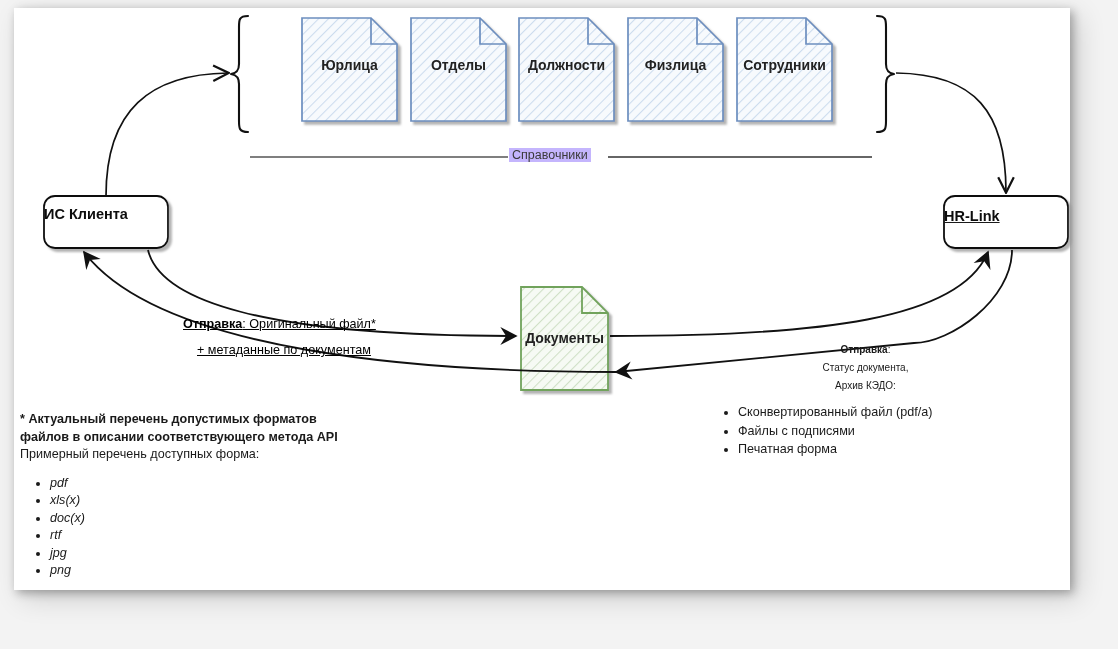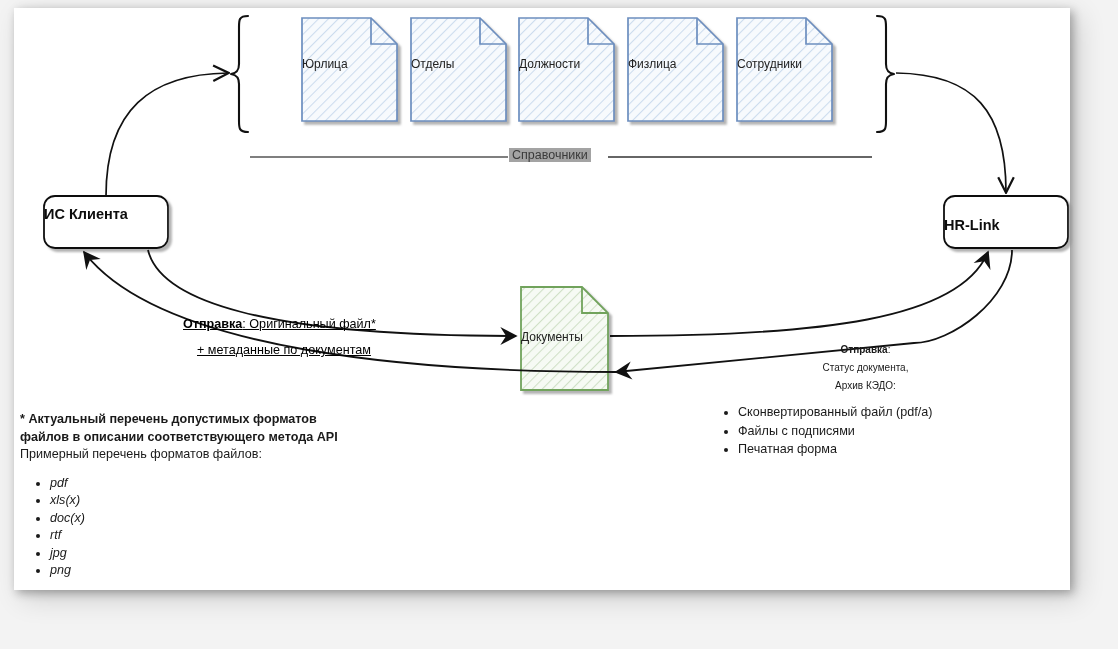--- a/index.html
+++ b/index.html
@@ -22,27 +22,27 @@
   
   .txt{position:absolute;color:#1a1a1a;}
 
   .node-label{
     font-size:14.5px;font-weight:bold;color:#0d0d0d;
     text-align:center;width:100%;
   }
 
   .spravochniki{
     position:absolute;left:509px;top:148px;
-    font-size:12.5px;color:#3a3a3a;background:#a3a3a3;
+    font-size:12.5px;color:#3a3a3a;background:#c4b5fd;
     padding:0 3px;line-height:14px;white-space:nowrap;
   }
 
   .doclabel{
-    position:absolute;font-size:12px;color:#222;
-    width:100%;white-space:nowrap;
+    position:absolute;font-size:14px;color:#222;
+    width:100%;text-align:center;white-space:nowrap;font-weight:bold;
   }
 
   .send-left{
     position:absolute;left:183px;top:315px;width:260px;
     font-size:12.6px;line-height:18px;color:#000000;text-decoration:underline;
   }
   .send-left .l2{display:block;padding-left:14px;margin-top:8px;}
 
   .send-right{
     position:absolute;left:758px;top:341px;width:215px;
@@ -177,21 +177,21 @@
   </div>
   <div class="txt" style="left:737px;top:57px;width:95px;">
     <span class="doclabel">Сотрудники</span>
   </div>
 
   <div class="spravochniki">Справочники</div>
 
   <div class="txt" style="left:44px;top:205px;width:124px;">
     <span class="node-label">ИС Клиента</span>
   </div>
-  <div class="txt" style="left:944px;top:216px;width:124px;">
+  <div class="txt" style="left:944px;top:207px;width:124px;text-decoration:underline;">
     <span class="node-label">HR-Link</span>
   </div>
 
   <div class="txt" style="left:521px;top:330px;width:87px;">
     <span class="doclabel">Документы</span>
   </div>
 
   <div class="send-left">
     <span><b>Отправка</b><span>: Оригинальный файл*</span></span>
     <span class="l2">+ метаданные по документам</span>
@@ -207,21 +207,21 @@
     <ul class="bul">
       <li>Сконвертированный файл (pdf/a)</li>
       <li>Файлы с подписями</li>
       <li>Печатная форма</li>
     </ul>
   </div>
 
   <div class="note">
     <span class="hd">* Актуальный перечень допустимых форматов</span>
     <span class="hd">файлов в описании соответствующего метода API</span>
-    <span class="sub">Примерный перечень форматов файлов:</span>
+    <span class="sub">Примерный перечень доступных форма:</span>
     <ul class="bul">
       <li>pdf</li>
       <li>xls(x)</li>
       <li>doc(x)</li>
       <li>rtf</li>
       <li>jpg</li>
       <li>png</li>
     </ul>
   </div>
 

